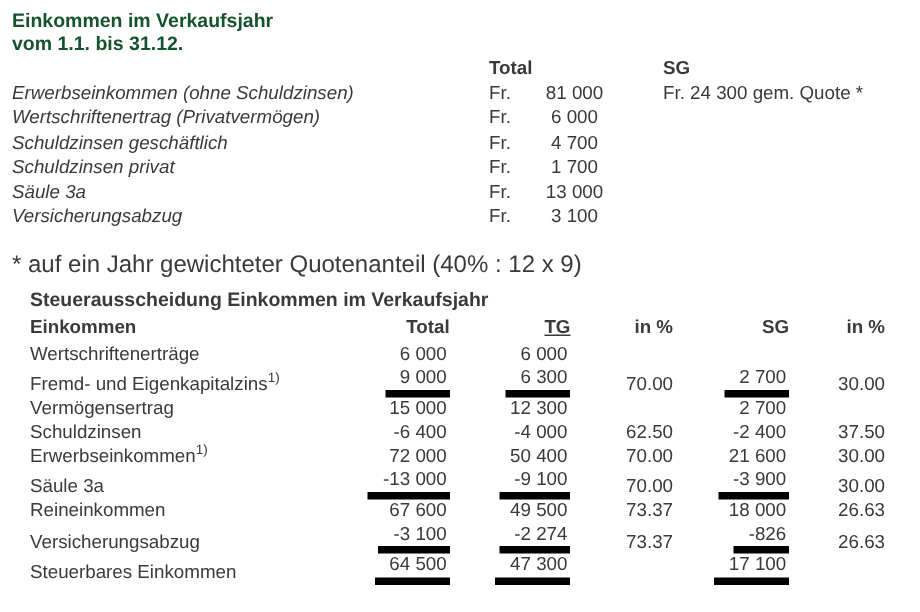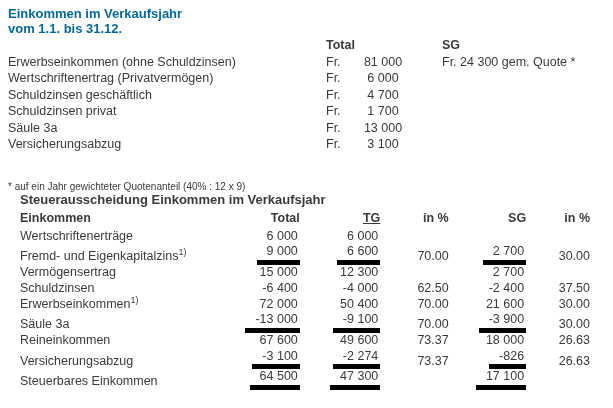--- a/index.html
+++ b/index.html
@@ -27,45 +27,45 @@
   .sec1 {
     position: absolute;
     left: 8px;
     top: 6px;
     width: 598px;
   }
   .sec1-title {
     font-weight: bold;
     font-size: 13px;
     line-height: 15px;
-    color: #0369a1;
+    color: #14532d;
   }
   .sec1-title .ln { display: block; }
 
   table.t1 {
     border-collapse: collapse;
     margin-top: 2px;
     font-size: 12.5px;
   }
   table.t1 td {
     padding: 0 0 1px 0;
     line-height: 15.5px;
     vertical-align: bottom;
     white-space: nowrap;
   }
-  .t1 .c-label { width: 318px; }
+  .t1 .c-label { width: 318px; font-style: italic; }
   .t1 .c-fr    { width: 26px; text-align: left; }
   .t1 .c-amt   { width: 62px; text-align: center; padding-right: 0; }
   .t1 .c-sg    { padding-left: 28px; text-align: left; }
   .hdr-row td { font-weight: bold; padding-bottom: 2px; }
   .hdr-total { text-align: left; padding-left: 0; }
 
   .footnote {
-    margin-top: 25px;
-    font-size: 10px;
+    margin-top: 15px;
+    font-size: 16px;
     line-height: 15px;
   }
 
   
   .sec2 {
     position: absolute;
     left: 20px;
     top: 192px;
     width: 598px;
   }
@@ -203,21 +203,21 @@
           <td class="col-total cellpad ul-cell"><span class="num">6 000</span></td>
           <td class="col-tg cellpad ul-cell"><span class="num">6 000</span></td>
           <td class="col-pct1 cellpad"></td>
           <td class="col-sg cellpad ul-cell"><span class="num"></span></td>
           <td class="col-pct2 cellpad"></td>
         </tr>
 
         <tr>
           <td class="col-label"><span>Fremd- und Eigenkapitalzins</span><sup class="fn">1)</sup></td>
           <td class="col-total cellpad ul-cell ruled"><span class="num">9 000</span></td>
-          <td class="col-tg cellpad ul-cell ruled"><span class="num">6 600</span></td>
+          <td class="col-tg cellpad ul-cell ruled"><span class="num">6 300</span></td>
           <td class="col-pct1 cellpad">70.00</td>
           <td class="col-sg cellpad ul-cell ruled"><span class="num">2 700</span></td>
           <td class="col-pct2 cellpad">30.00</td>
         </tr>
 
         <tr>
           <td class="col-label"><span>Vermögensertrag</span></td>
           <td class="col-total cellpad ul-cell"><span class="num">15 000</span></td>
           <td class="col-tg cellpad ul-cell"><span class="num">12 300</span></td>
           <td class="col-pct1 cellpad"></td>
@@ -248,21 +248,21 @@
           <td class="col-total cellpad ul-cell ruled"><span class="num">-13 000</span></td>
           <td class="col-tg cellpad ul-cell ruled"><span class="num">-9 100</span></td>
           <td class="col-pct1 cellpad">70.00</td>
           <td class="col-sg cellpad ul-cell ruled"><span class="num">-3 900</span></td>
           <td class="col-pct2 cellpad">30.00</td>
         </tr>
 
         <tr>
           <td class="col-label"><span>Reineinkommen</span></td>
           <td class="col-total cellpad ul-cell"><span class="num">67 600</span></td>
-          <td class="col-tg cellpad ul-cell"><span class="num">49 600</span></td>
+          <td class="col-tg cellpad ul-cell"><span class="num">49 500</span></td>
           <td class="col-pct1 cellpad">73.37</td>
           <td class="col-sg cellpad ul-cell"><span class="num">18 000</span></td>
           <td class="col-pct2 cellpad">26.63</td>
         </tr>
 
         <tr>
           <td class="col-label"><span>Versicherungsabzug</span></td>
           <td class="col-total cellpad ul-cell ruled"><span class="num">-3 100</span></td>
           <td class="col-tg cellpad ul-cell ruled"><span class="num">-2 274</span></td>
           <td class="col-pct1 cellpad">73.37</td>

